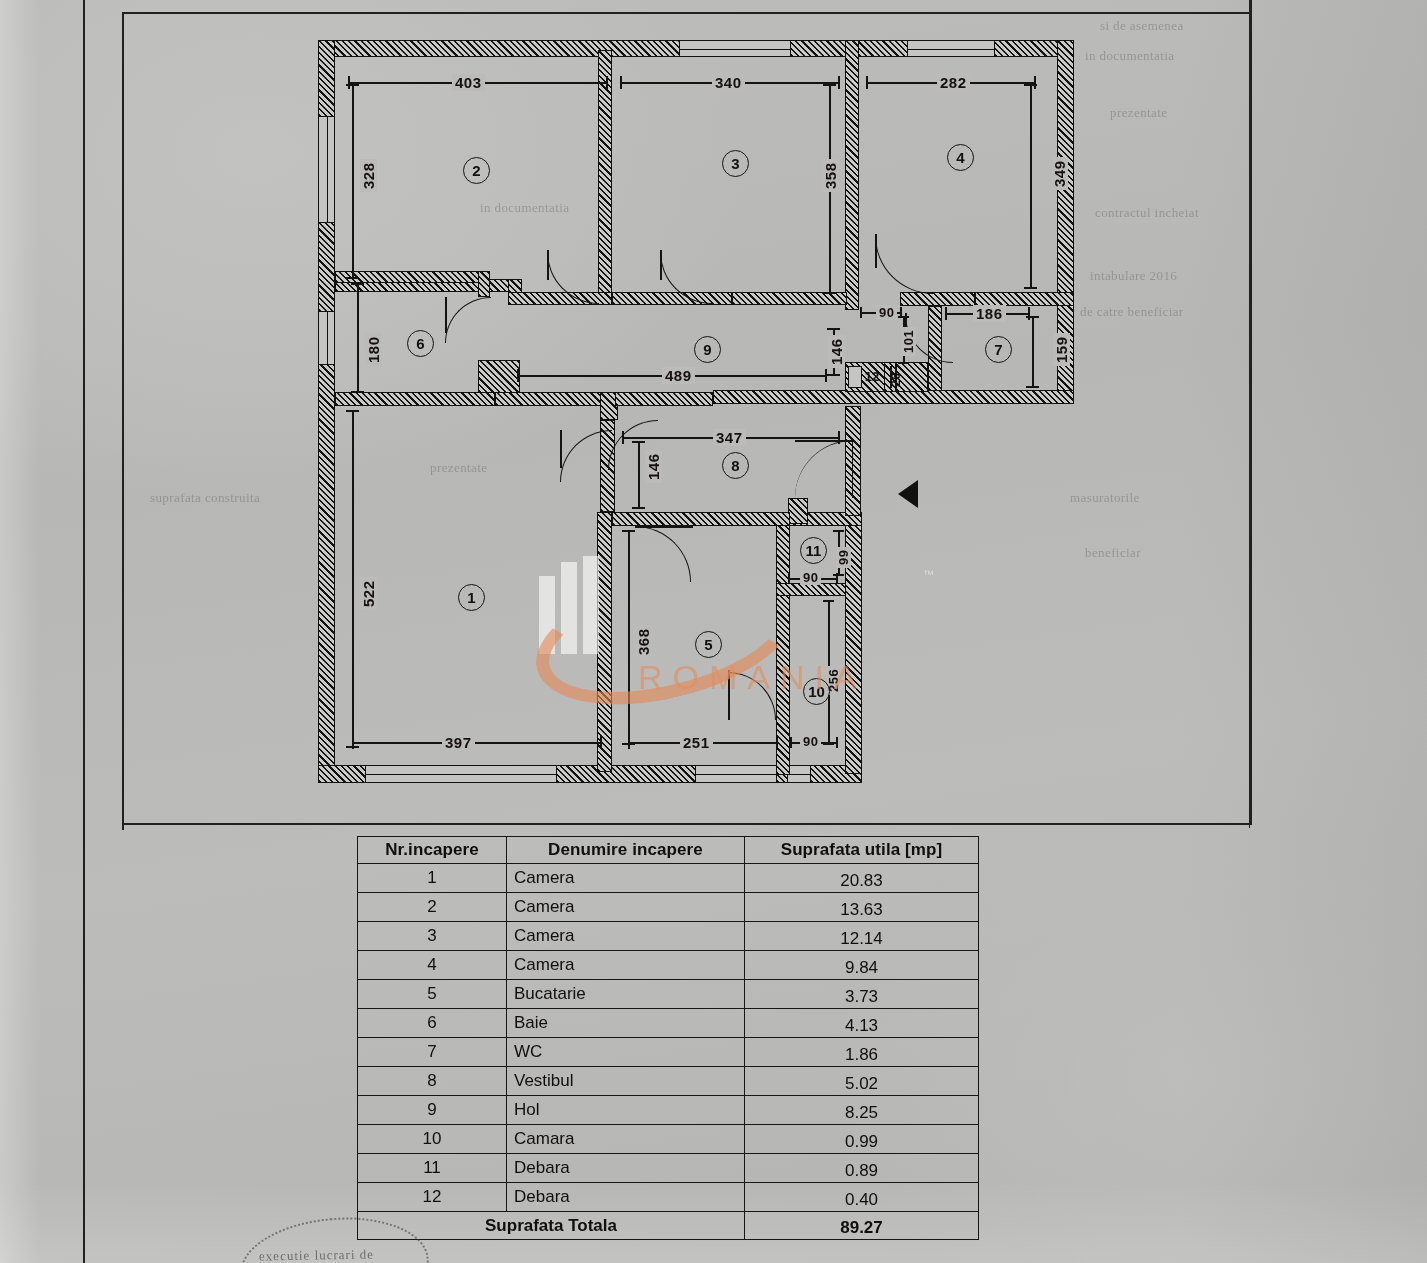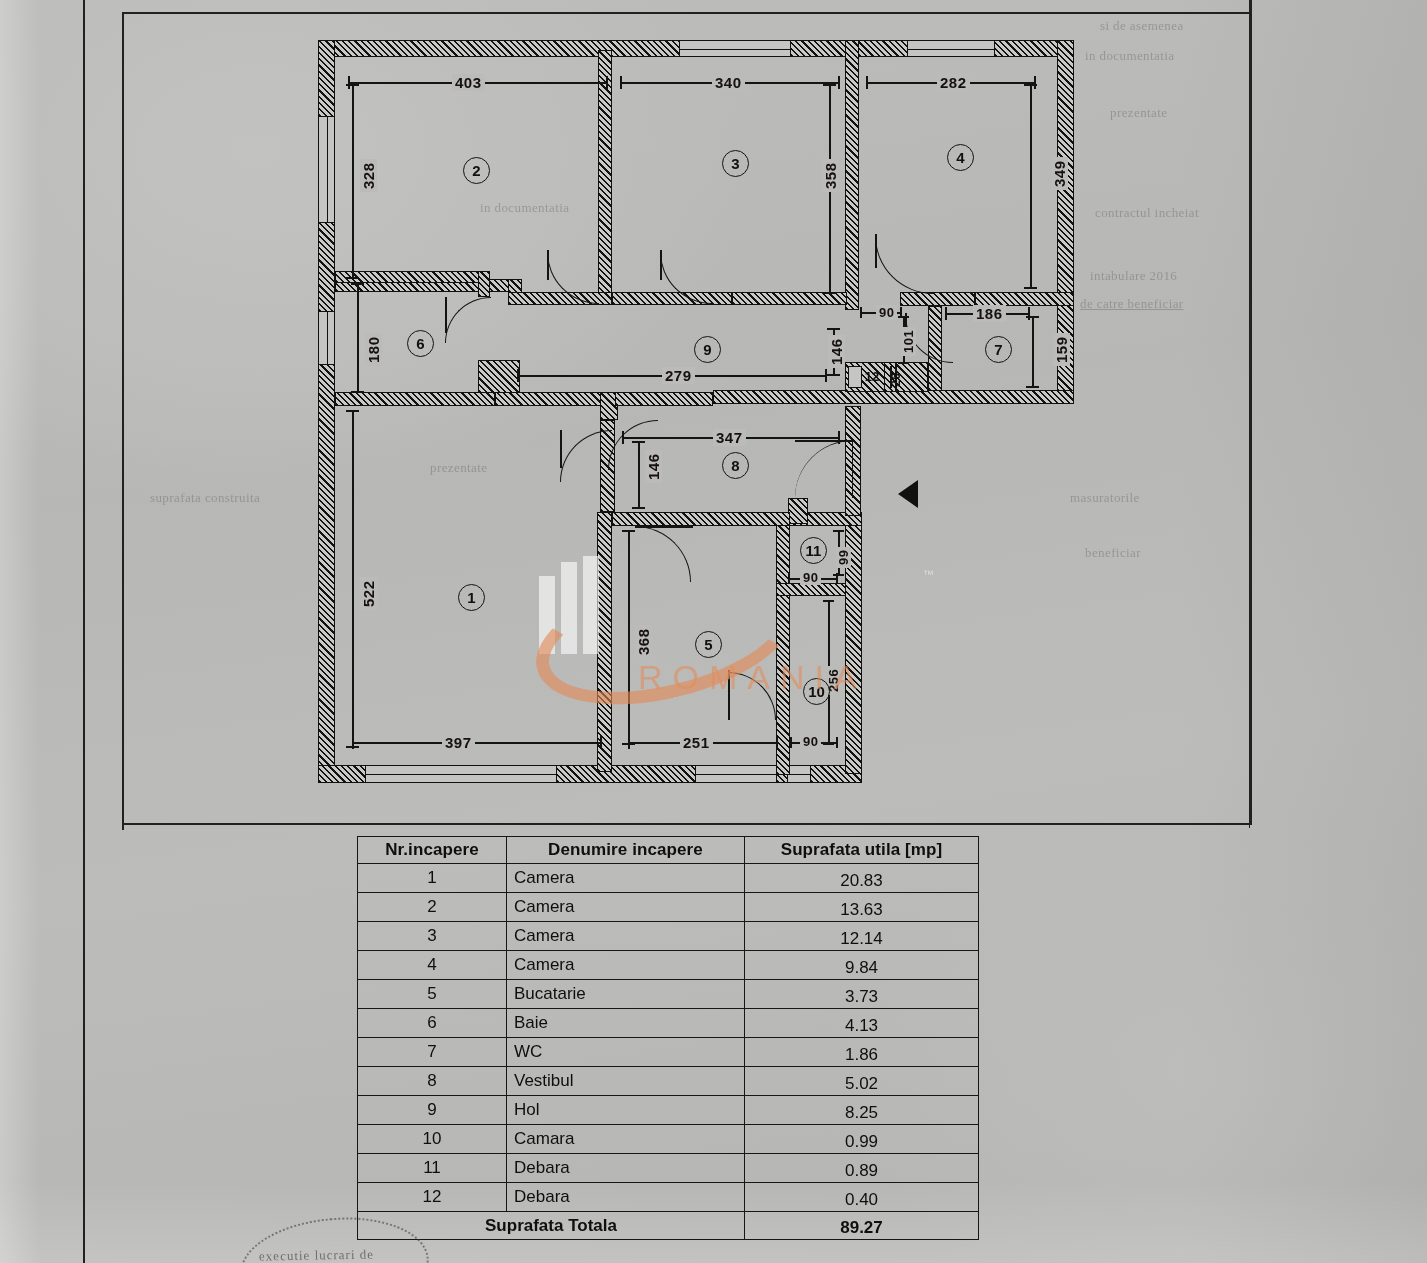--- a/index.html
+++ b/index.html
@@ -94,21 +94,21 @@
   <div class="frame-v" style="left:1250px;top:0;height:825px;"></div>
   <div class="frame-v" style="left:1249px;top:0;width:1px;height:828px;"></div>
   <div class="shade" style="left:122px;top:12px;width:1130px;height:2px;background:#22211f;"></div>
   <div class="shade" style="left:122px;top:823px;width:1130px;height:2px;background:#22211f;"></div>
 
   <div class="ghost" style="left:1100px;top:18px;">si de asemenea</div>
   <div class="ghost" style="left:1085px;top:48px;">in documentatia</div>
   <div class="ghost" style="left:1110px;top:105px;">prezentate</div>
   <div class="ghost" style="left:1095px;top:205px;">contractul incheiat</div>
   <div class="ghost" style="left:1090px;top:268px;">intabulare 2016</div>
-  <div class="ghost" style="left:1080px;top:296px;text-decoration:underline;">de catre beneficiar</div>
+  <div class="ghost" style="left:1080px;top:304px;">de catre beneficiar</div>
   <div class="ghost" style="left:150px;top:490px;">suprafata construita</div>
   <div class="ghost" style="left:1070px;top:490px;">masuratorile</div>
   <div class="ghost" style="left:1085px;top:545px;">beneficiar</div>
   <div class="ghost" style="left:480px;top:200px;">in documentatia</div>
   <div class="ghost" style="left:430px;top:460px;">prezentate</div>
 
   <div id="plan">
 
     <div class="wall" style="left:318px;top:40px;width:362px;height:17px;"></div>
     <div class="win" style="left:680px;top:40px;width:110px;height:17px;">
@@ -268,21 +268,21 @@
       <div class="tkh" style="left:-6px;top:0;width:13px;"></div>
       <div class="tkh" style="left:-6px;top:108px;width:13px;"></div>
     </div>
     <div class="dval vert" style="left:365px;top:366px;">180</div>
 
     <div class="dim" style="left:517px;top:375px;">
       <div class="ln" style="left:0;top:0;width:310px;height:1.5px;"></div>
       <div class="tk" style="left:0;top:-6px;height:13px;"></div>
       <div class="tk" style="left:308px;top:-6px;height:13px;"></div>
     </div>
-    <div class="dval" style="left:662px;top:367px;">279</div>
+    <div class="dval" style="left:662px;top:367px;">489</div>
 
     <div class="dim" style="left:833px;top:328px;">
       <div class="ln" style="left:0;top:0;width:1.5px;height:48px;"></div>
       <div class="tkh" style="left:-6px;top:0;width:13px;"></div>
       <div class="tkh" style="left:-6px;top:46px;width:13px;"></div>
     </div>
     <div class="dval vert" style="left:828px;top:368px;">146</div>
 
     <div class="dim" style="left:860px;top:312px;">
       <div class="ln" style="left:0;top:0;width:42px;height:1.5px;"></div>

